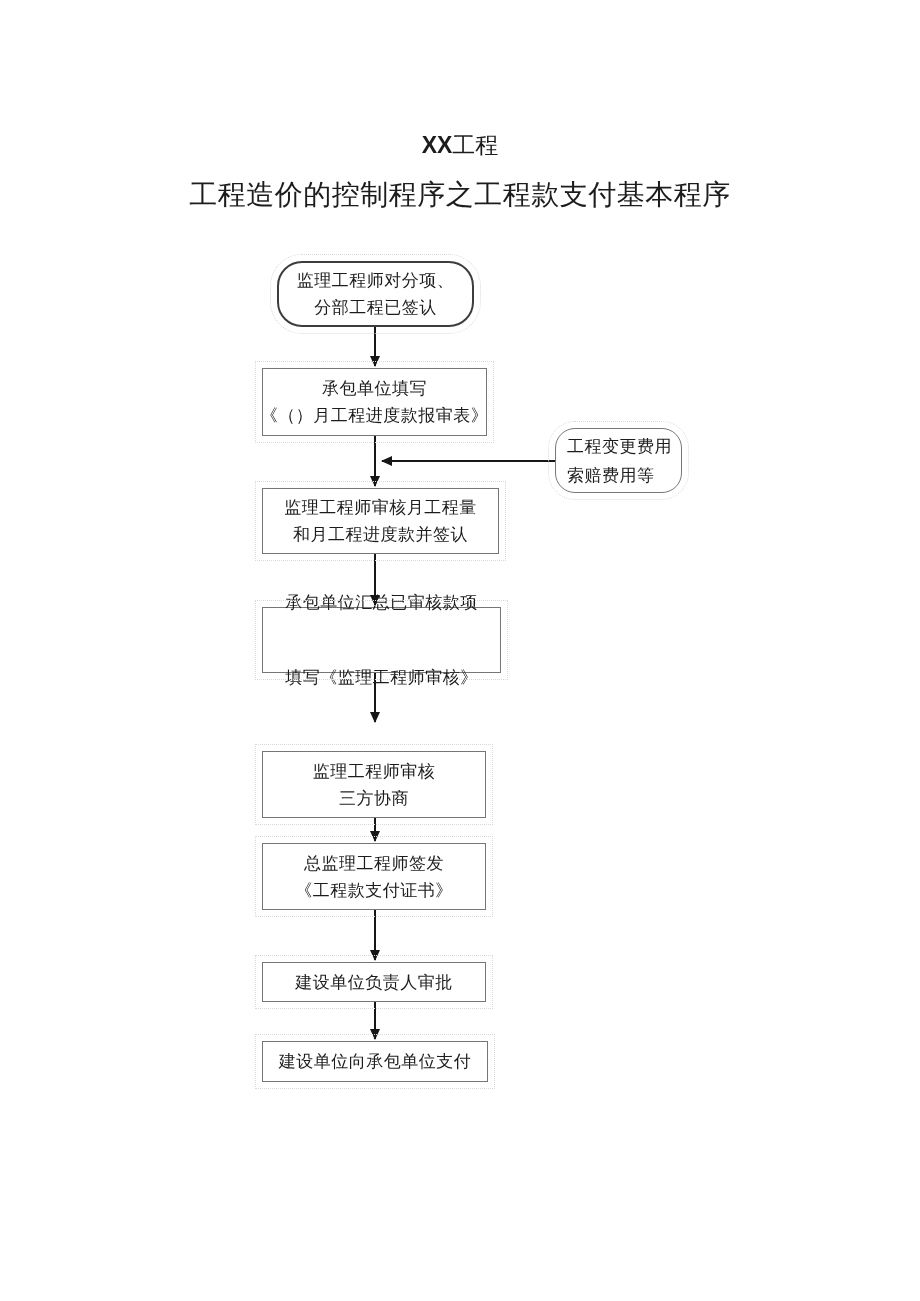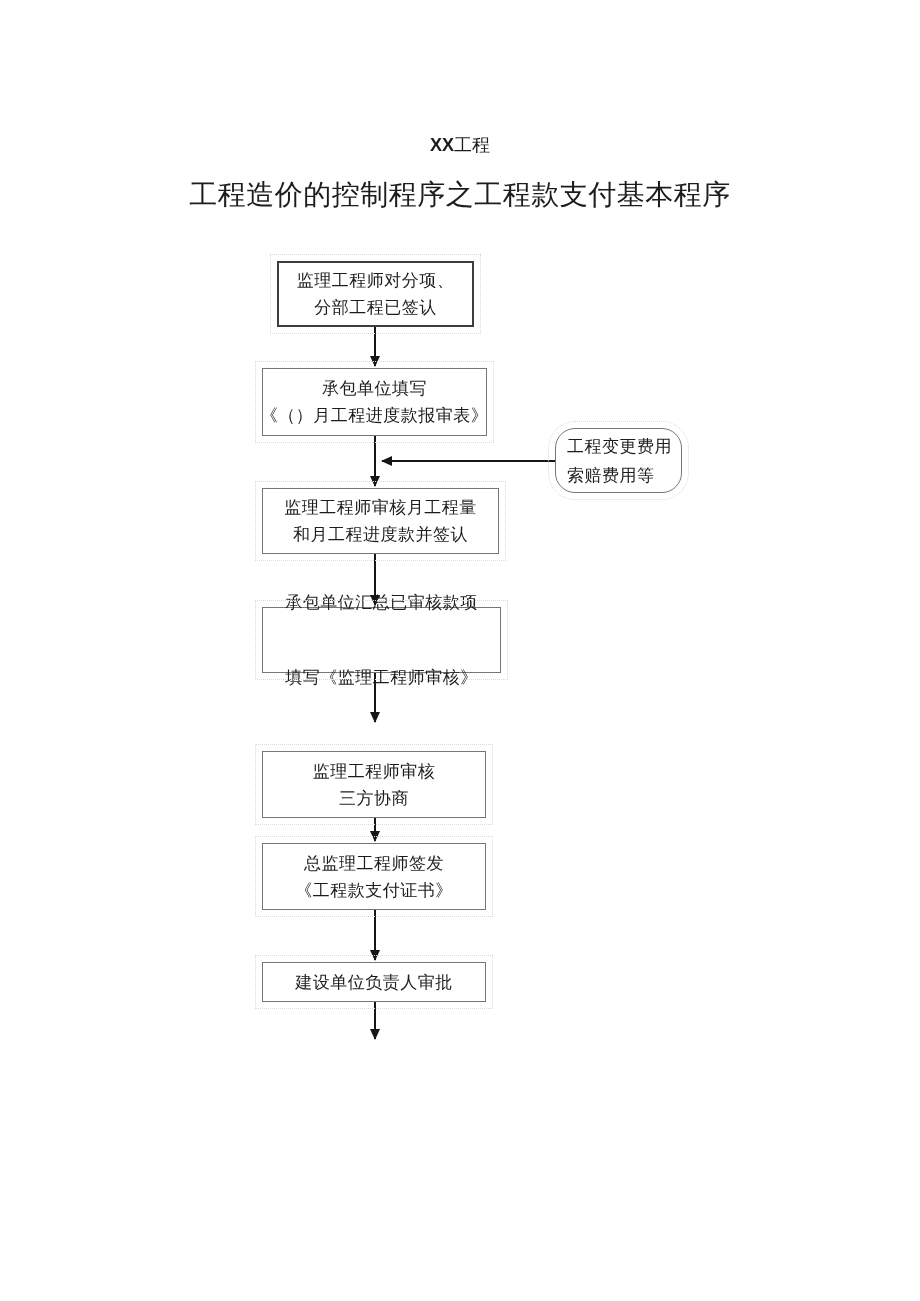--- a/index.html
+++ b/index.html
@@ -16,21 +16,21 @@
     font-family: "DejaVu Serif", "Liberation Serif", serif;
     color: #1c1c1c;
   }
   .title {
     position: absolute;
     top: 131px;
     left: 0;
     width: 100%;
     margin: 0;
     text-align: center;
-    font-size: 18px;
+    font-size: 23px;
     font-weight: normal;
     line-height: 28px;
   }
   .title .t-prefix {
     font-family: "Liberation Sans", "DejaVu Sans", sans-serif;
     font-weight: 700;
   }
   .title .t-suffix {
     font-family: "DejaVu Serif", "Liberation Serif", serif;
     font-weight: 400;
@@ -78,21 +78,21 @@
   .node--primary {
     border: 2px solid #3d3d3d;
   }
   .node--side {
     align-items: flex-start;
     text-align: left;
     padding-left: 11px;
     line-height: 29px;
   }
   
-  .n1   { left: 277px; top: 261px;  width: 197px; height: 66px; }
+  .n1   { left: 277px; top: 261px;  width: 197px; height: 66px; border-radius: 25px; }
   .n2   { left: 262px; top: 368px;  width: 225px; height: 68px; text-align: center; }
   .nside{ left: 555px; top: 428px;  width: 127px; height: 65px; border-radius: 20px; }
   .n3   { left: 262px; top: 488px;  width: 237px; height: 66px; }
   .n4   { left: 262px; top: 607px;  width: 239px; height: 66px; gap: 48px; }
   .n5   { left: 262px; top: 751px;  width: 224px; height: 67px; text-align: right; }
   .n6   { left: 262px; top: 843px;  width: 224px; height: 67px; }
   .n7   { left: 262px; top: 962px;  width: 224px; height: 40px; }
   .n8   { left: 262px; top: 1041px; width: 226px; height: 41px; }
 </style>
 </head>
@@ -154,15 +154,18 @@
 
     <div class="node n6">
       <div class="line">总监理工程师签发</div>
       <div class="line">《工程款支付证书》</div>
     </div>
 
     <div class="node n7">
       <div class="line">建设单位负责人审批</div>
     </div>
 
+    <div class="node n8">
+      <div class="line">建设单位向承包单位支付</div>
+    </div>
 
   </div>
 </div>
 
 </body></html>

